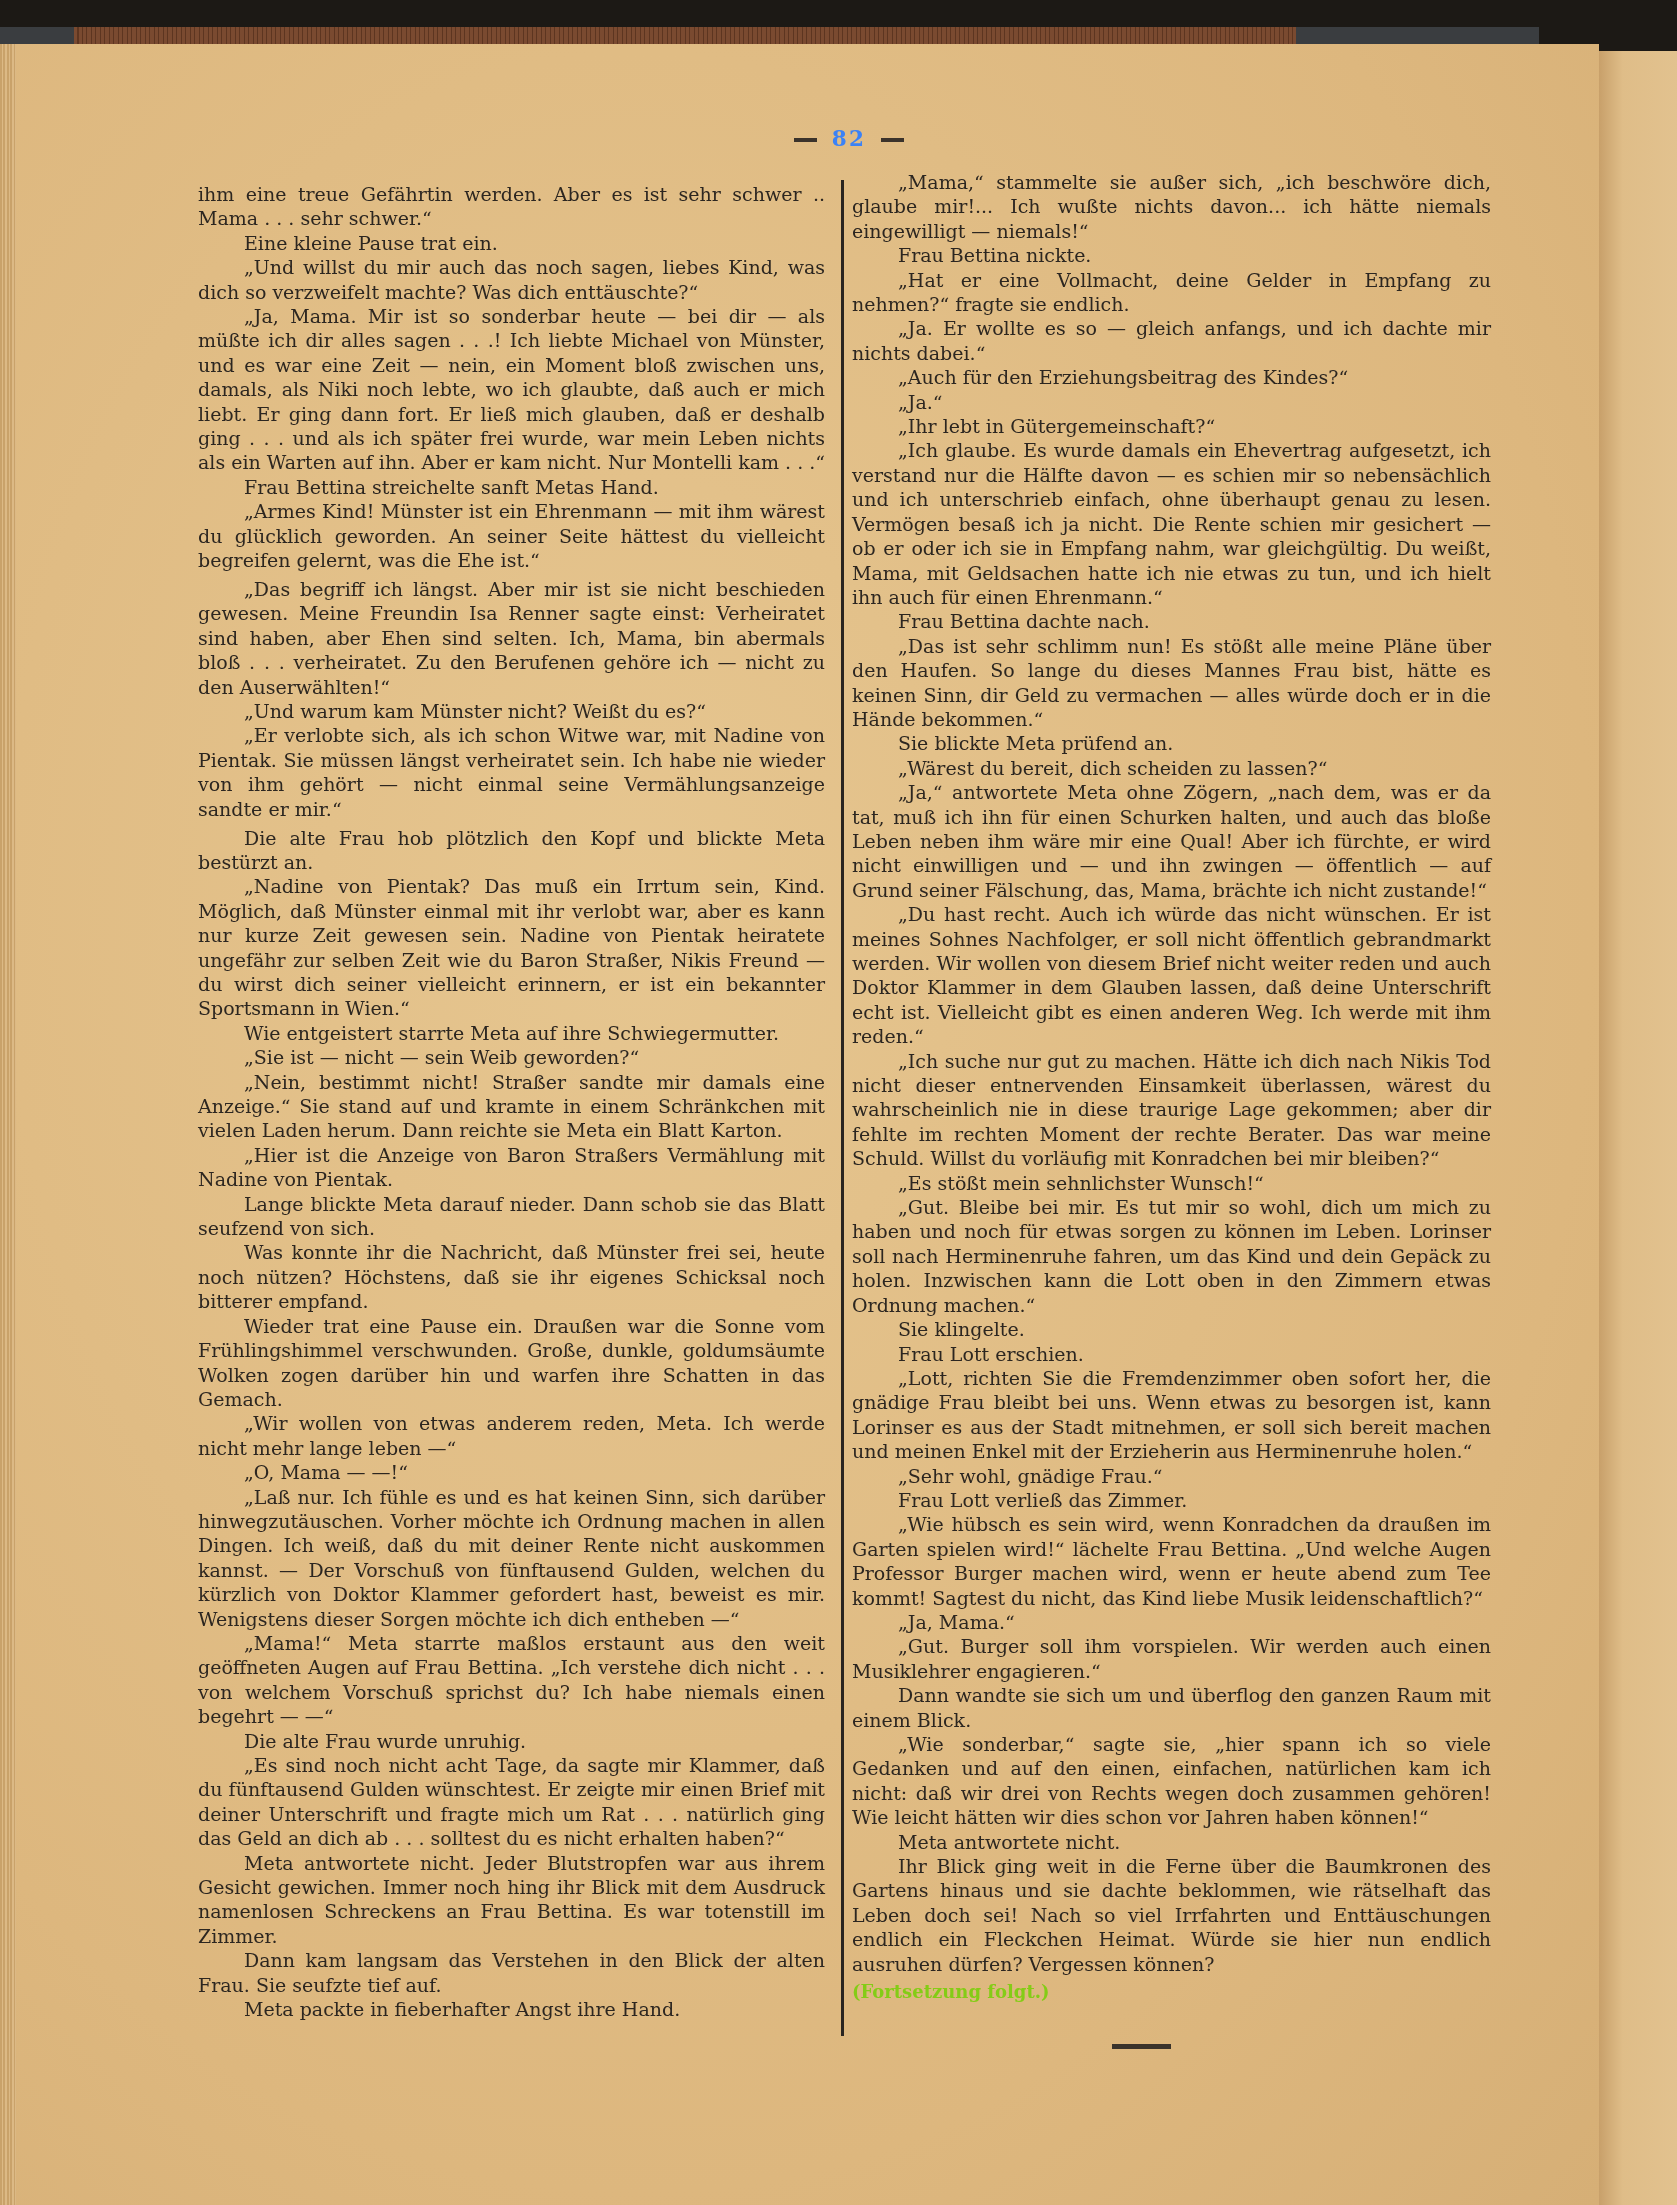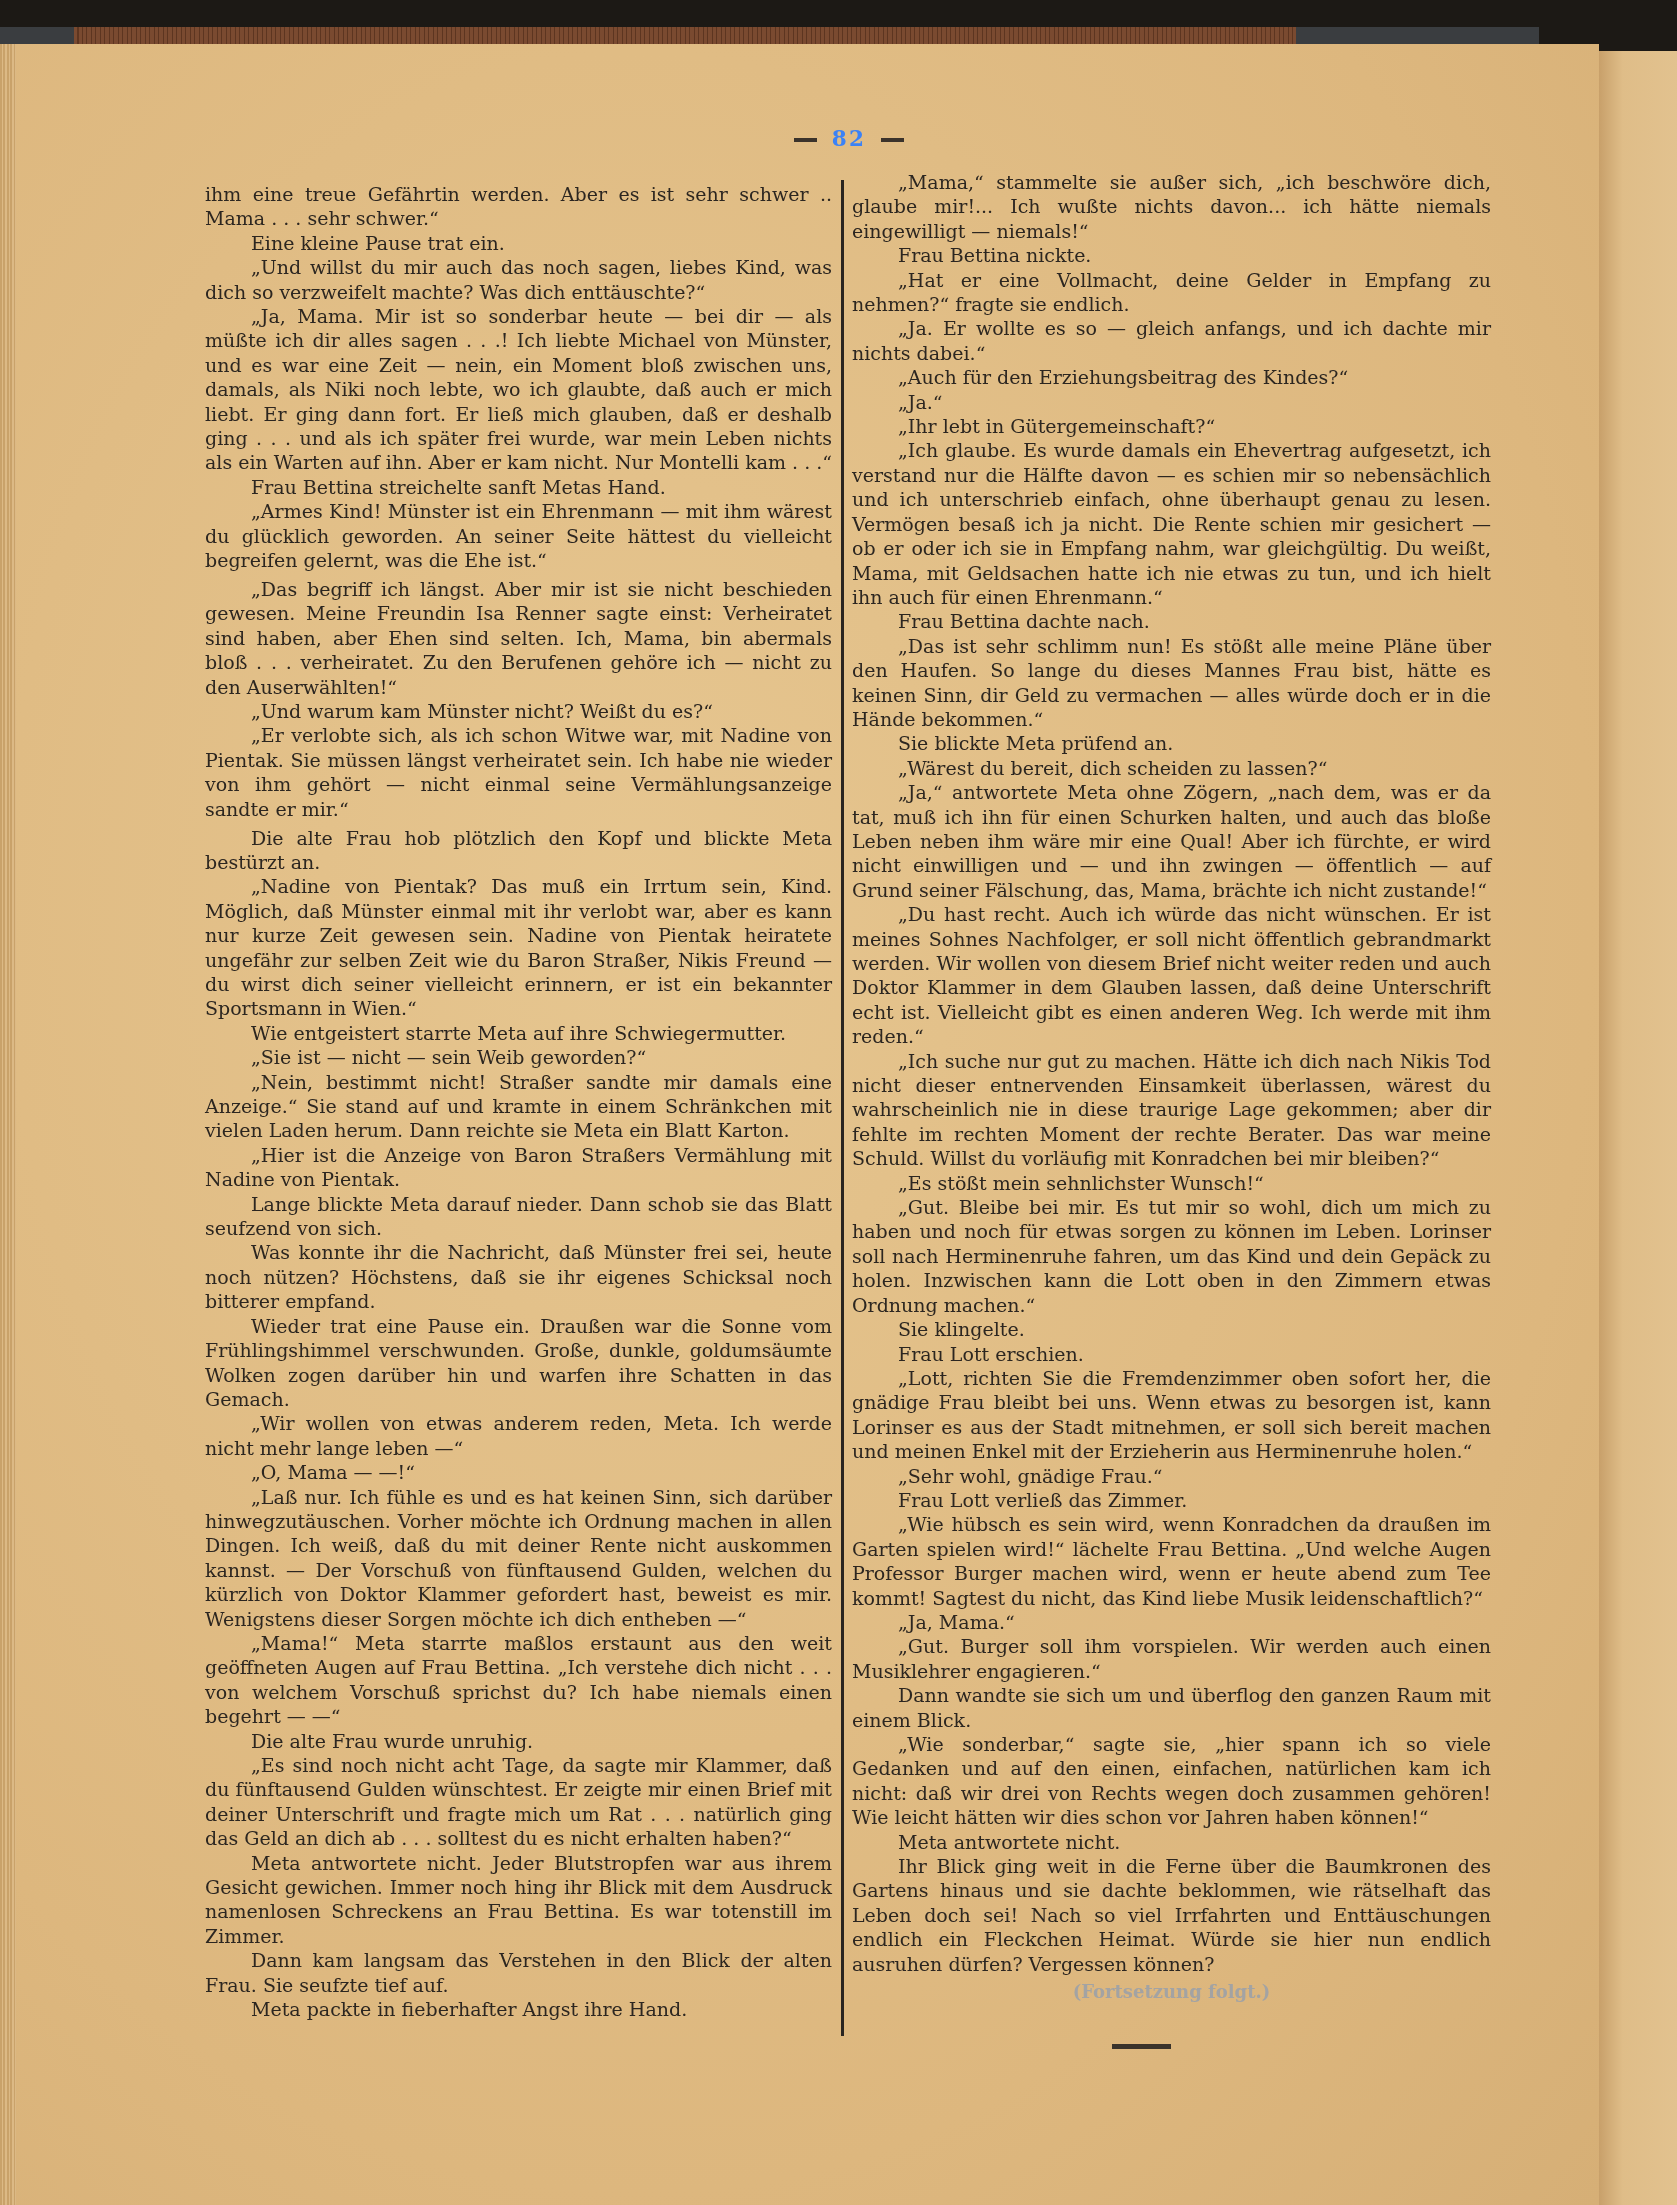--- a/index.html
+++ b/index.html
@@ -35,32 +35,32 @@
     position: absolute; left: 770px; top: 126px; width: 158px; text-align: center;
     font-family: "DejaVu Serif", serif; font-size: 21.5px; font-weight: bold; color: #3b82f6;
     letter-spacing: 2.3px;
   }
   .dash { display: inline-block; width: 22.6px; height: 3.4px; background: #3b332b; vertical-align: middle; margin: 0 14.7px; }
   .column {
     position: absolute; top: 182px;
     font-family: "DejaVu Serif", serif; color: #2c2620;
     font-size: 19px; line-height: 24.4px; text-align: justify;
   }
-  .col-left { left: 205px; width: 627px; }
+  .col-left { left: 198px; width: 627px; }
   .col-right { left: 852px; width: 639px; top: 170px; }
   .column p { margin: 0; text-indent: 46px; }
   .column p.cont { text-indent: 0; }
   .column p.gap { margin-top: 4.5px; }
   .divider {
     position: absolute; left: 841px; top: 180px; width: 3.4px; height: 1856px;
     background: #2a2520;
   }
   .fortsetzung {
-    position: absolute; left: 852px; top: 1981px; width: 639px; text-align: center;
-    font-family: "DejaVu Serif", serif; font-size: 18px; font-weight: bold; color: #a3a3a3;
+    position: absolute; left: 852px; top: 1981px; width: 639px; text-align: left;
+    font-family: "DejaVu Serif", serif; font-size: 18px; font-weight: bold; color: #84cc16;
   }
   .footer-rule {
     position: absolute; left: 1112px; top: 2044px; width: 59px; height: 4.5px; background: #3a332b;
   }
 </style>
 </head>
 <body>
 
 <div class="binding-top"></div>
 <div class="spine-grey-left"></div>

